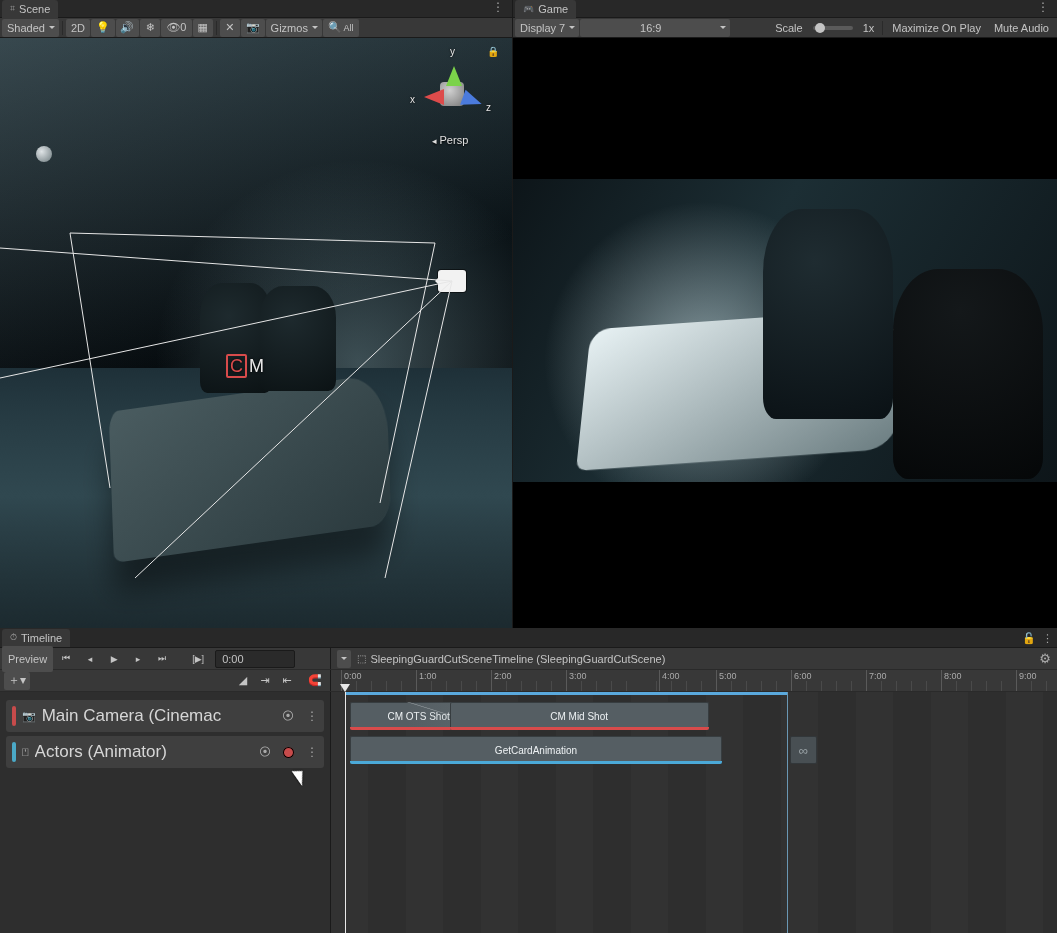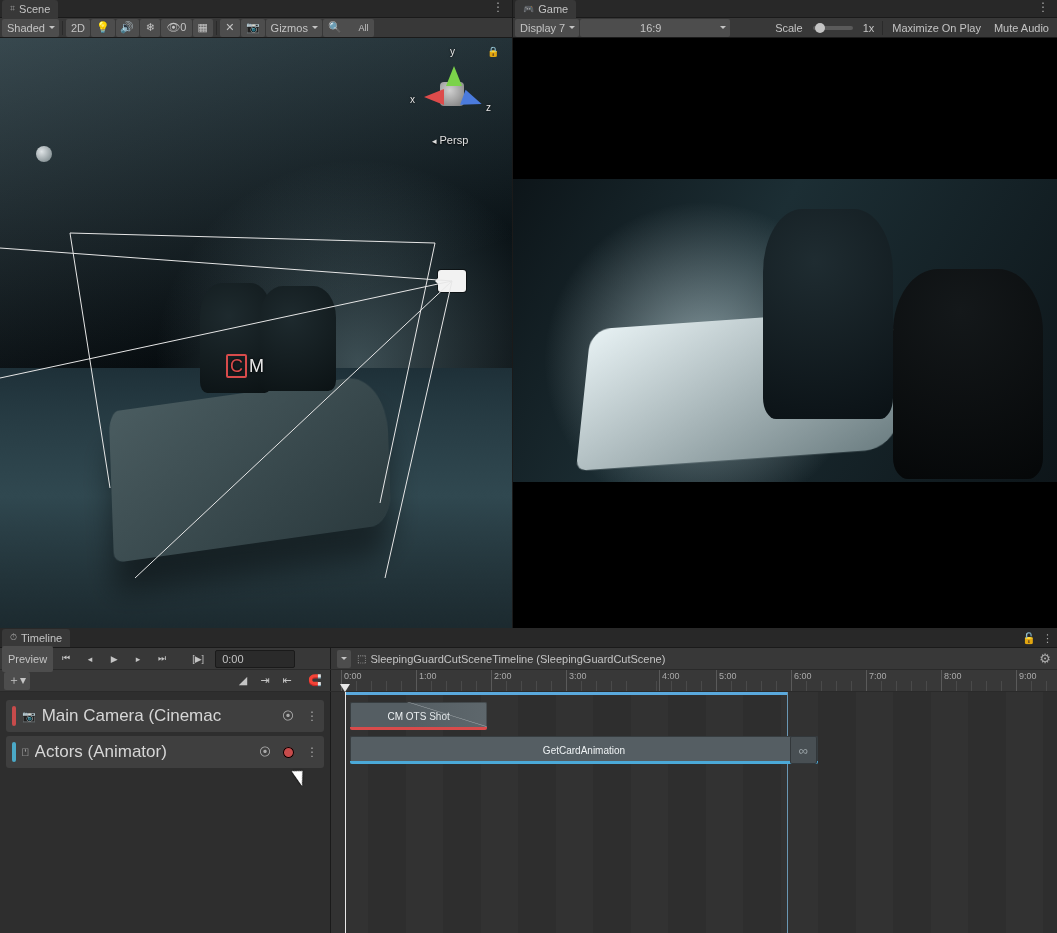--- a/index.html
+++ b/index.html
@@ -435,21 +435,21 @@
       <div class="tb-item btn icon">🔊</div>
       <div class="tb-item btn icon">❄</div>
       <div class="tb-item btn icon">👁0</div>
       <div class="tb-item btn icon">▦</div>
       <div class="tb-sep"></div>
       <div class="tb-item btn icon">✕</div>
       <div class="tb-item btn icon">📷</div>
       <div class="tb-item dd">
           <span>Gizmos</span>
         </div>
-      <div class="tb-item btn icon">🔍<span style="font-size:9px;margin-left:17px">All</span></div>
+      <div class="tb-item btn icon">🔍<span style="font-size:9px;margin-left:2px">All</span></div>
     </div>
     <div class="viewport">
       <div class="scene-bg"></div>
       <div class="floor"></div>
       <div class="desk"></div>
       <div class="char a"></div>
       <div class="char b"></div>
       <div class="sphere-icon"></div>
       <div class="cm-icon"><span class="c">C</span>M</div>
       <div class="camera-icon"></div>
@@ -652,23 +652,27 @@
     <div class="clip-area" id="clip-area">
       <div class="range-bar" id="range-bar" style="left: 13.75px; width: 442.5px;"></div>
       <div class="playhead" id="playhead" style="left: 13.75px;"></div>
       <div class="end-marker" id="end-marker" style="left: 456.25px;"></div>
       <div class="clip-row r1" id="clip-row-1">
           <div class="clip cine" style="left: 19px; width: 137.25px;">
             <span>CM OTS Shot</span>
             <div class="stripe"></div>
             <div class="blend" style="right: 0px;"></div>
           </div>
+          <div class="clip cine" style="left: 118.75px; width: 258.75px;">
+            <span>CM Mid Shot</span>
+            <div class="stripe"></div>
+          </div>
         </div>
       <div class="clip-row r2" id="clip-row-2">
-          <div class="clip anim" style="left: 19px; width: 468px;">
+          <div class="clip anim" style="left: 19px; width: 372px;">
             <span>GetCardAnimation</span>
             <div class="stripe"></div>
           </div>
           <div class="loop-cell" style="left: 458.5px; width: 27.75px;">∞</div>
         </div>
     </div>
   </div>
 </div>
 
 <div class="cursor-arrow"></div>

